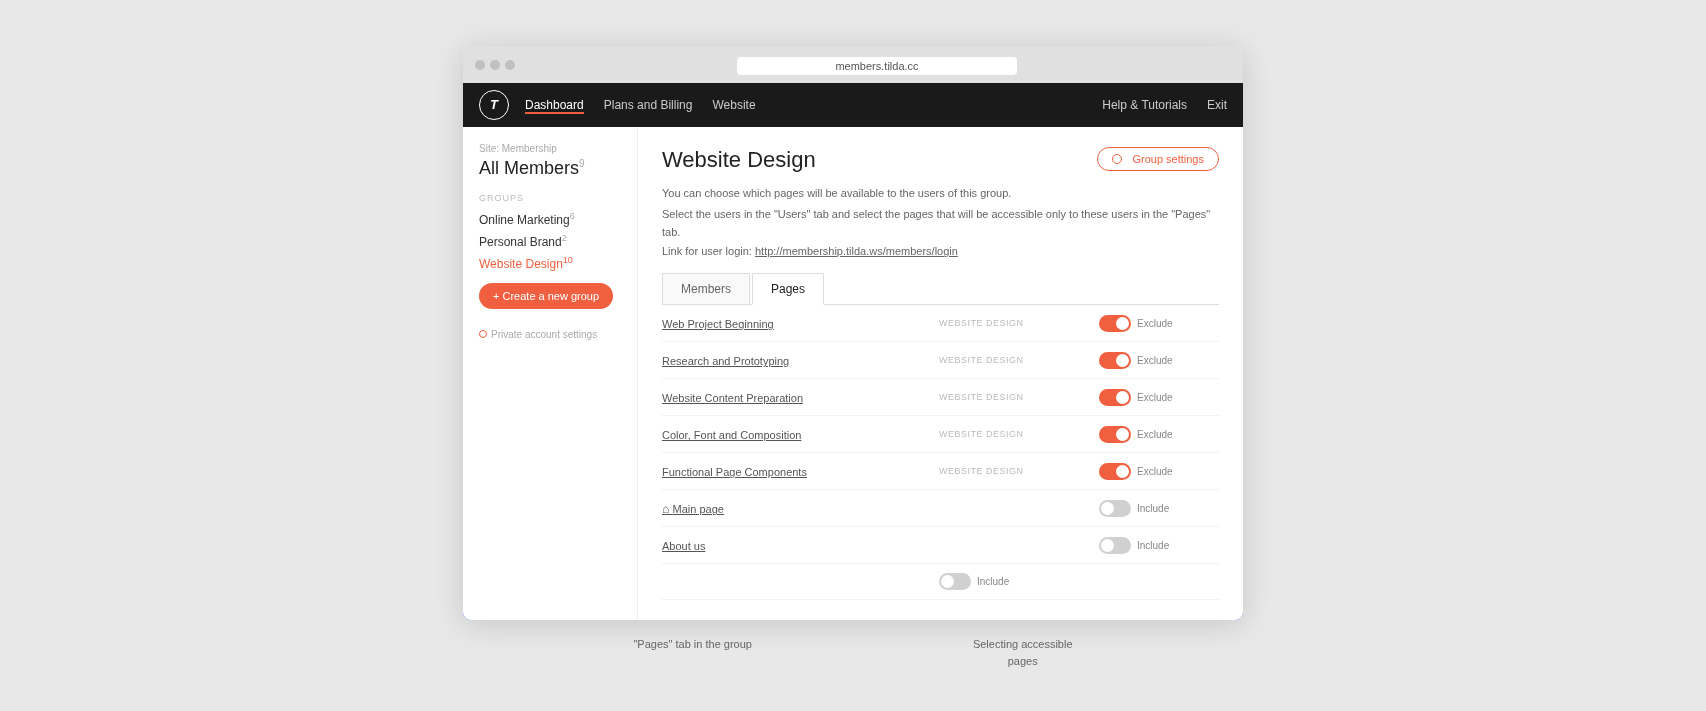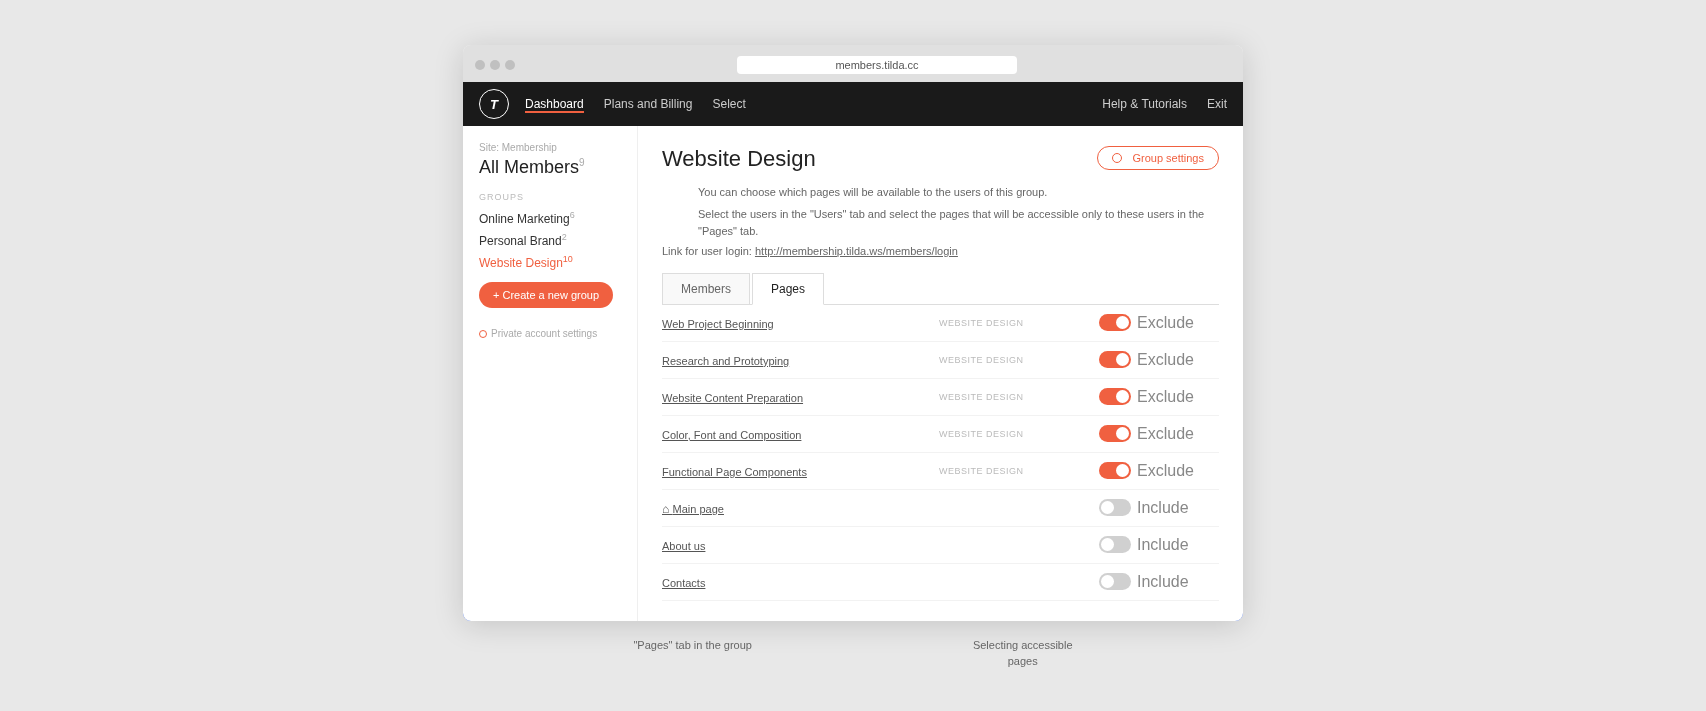--- a/index.html
+++ b/index.html
@@ -252,21 +252,20 @@
       border-radius: 50%;
       border: 1px solid #f06040;
       display: inline-block;
     }
 
     .description {
       font-size: 11px;
       color: #666;
       line-height: 1.6;
       margin-bottom: 4px;
-      margin-left: 36px;
     }
 
     .login-link {
       font-size: 11px;
       color: #666;
       margin-bottom: 16px;
     }
 
     .login-link a {
       color: #666;
@@ -374,21 +373,21 @@
 
     .toggle.on .toggle-knob {
       right: 2px;
     }
 
     .toggle.off .toggle-knob {
       left: 2px;
     }
 
     .toggle-label {
-      font-size: 16px;
+      font-size: 10px;
       color: #888;
     }
 
     
     .page-wrapper {
       position: relative;
       width: 780px;
     }
 
     .annotations-below {
@@ -423,21 +422,21 @@
         </div>
       </div>
 
       <div class="top-nav">
         <div class="nav-logo">
           <span class="nav-logo-inner">T</span>
         </div>
         <div class="nav-links">
           <span class="nav-link active">Dashboard</span>
           <span class="nav-link">Plans and Billing</span>
-          <span class="nav-link">Select</span>
+          <span class="nav-link">Website</span>
         </div>
         <div class="nav-right">
           <span class="nav-right-link">Help &amp; Tutorials</span>
           <span class="nav-right-link">Exit</span>
         </div>
       </div>
 
       <div class="main-layout">
 
         <div class="sidebar">
@@ -559,21 +558,20 @@
               <div class="available-groups"></div>
               <div class="toggle-row">
                 <div class="toggle off">
                     <div class="toggle-knob"></div>
                   </div>
                 <span class="toggle-label">Include</span>
               </div>
             </div>
 
             <div class="table-row">
-              <div><span class="page-link">Contacts</span></div>
               <div class="available-groups"></div>
               <div class="toggle-row">
                 <div class="toggle off">
                     <div class="toggle-knob"></div>
                   </div>
                 <span class="toggle-label">Include</span>
               </div>
             </div>
 
           </div>

